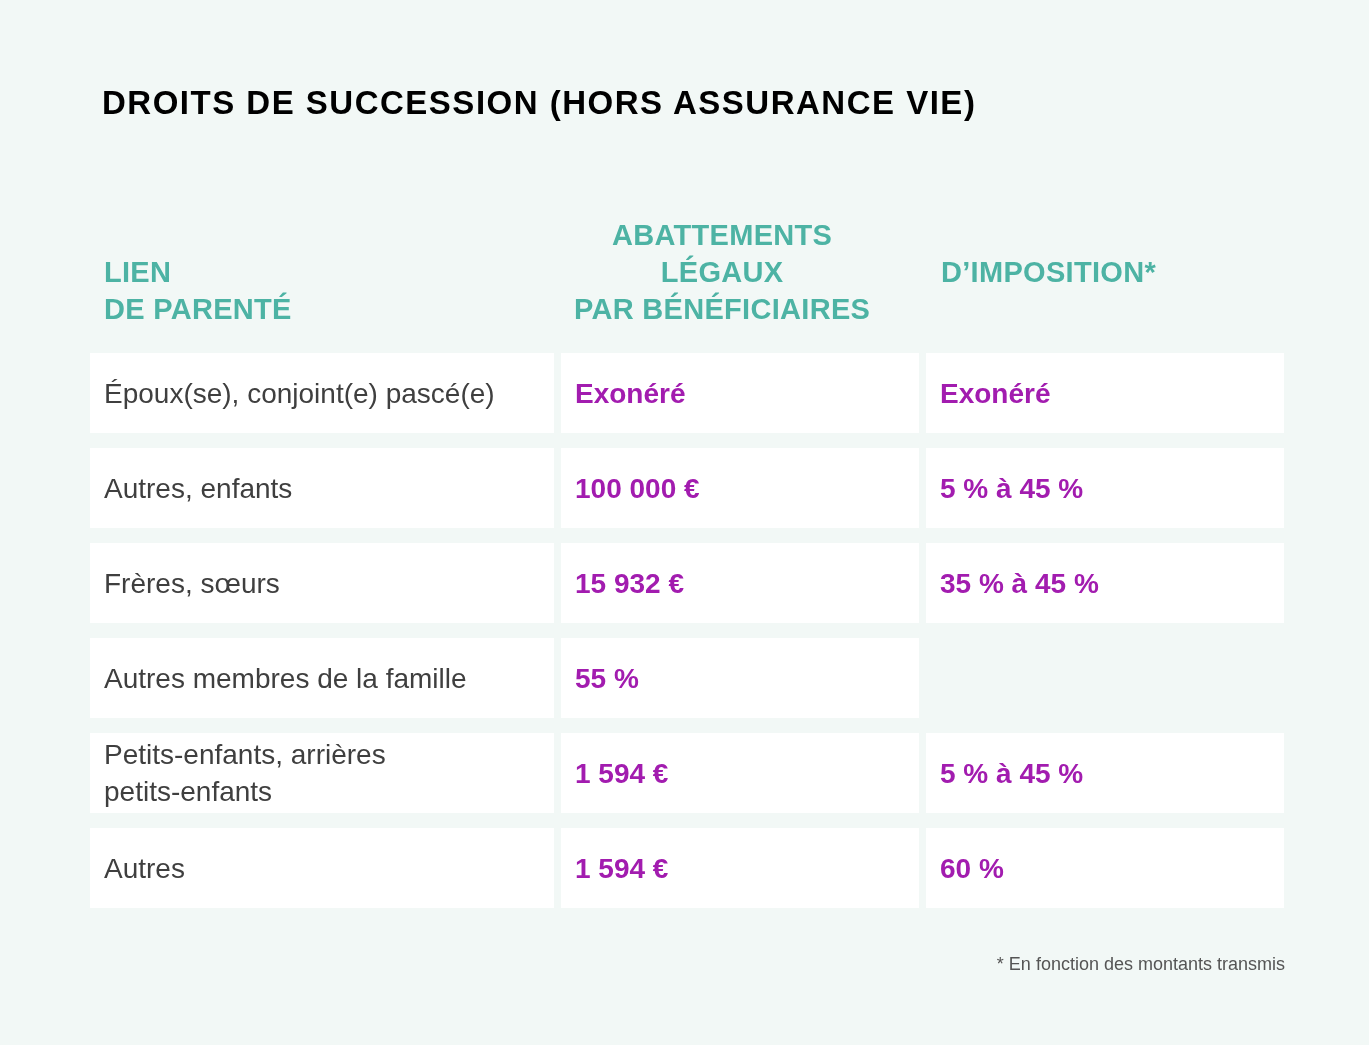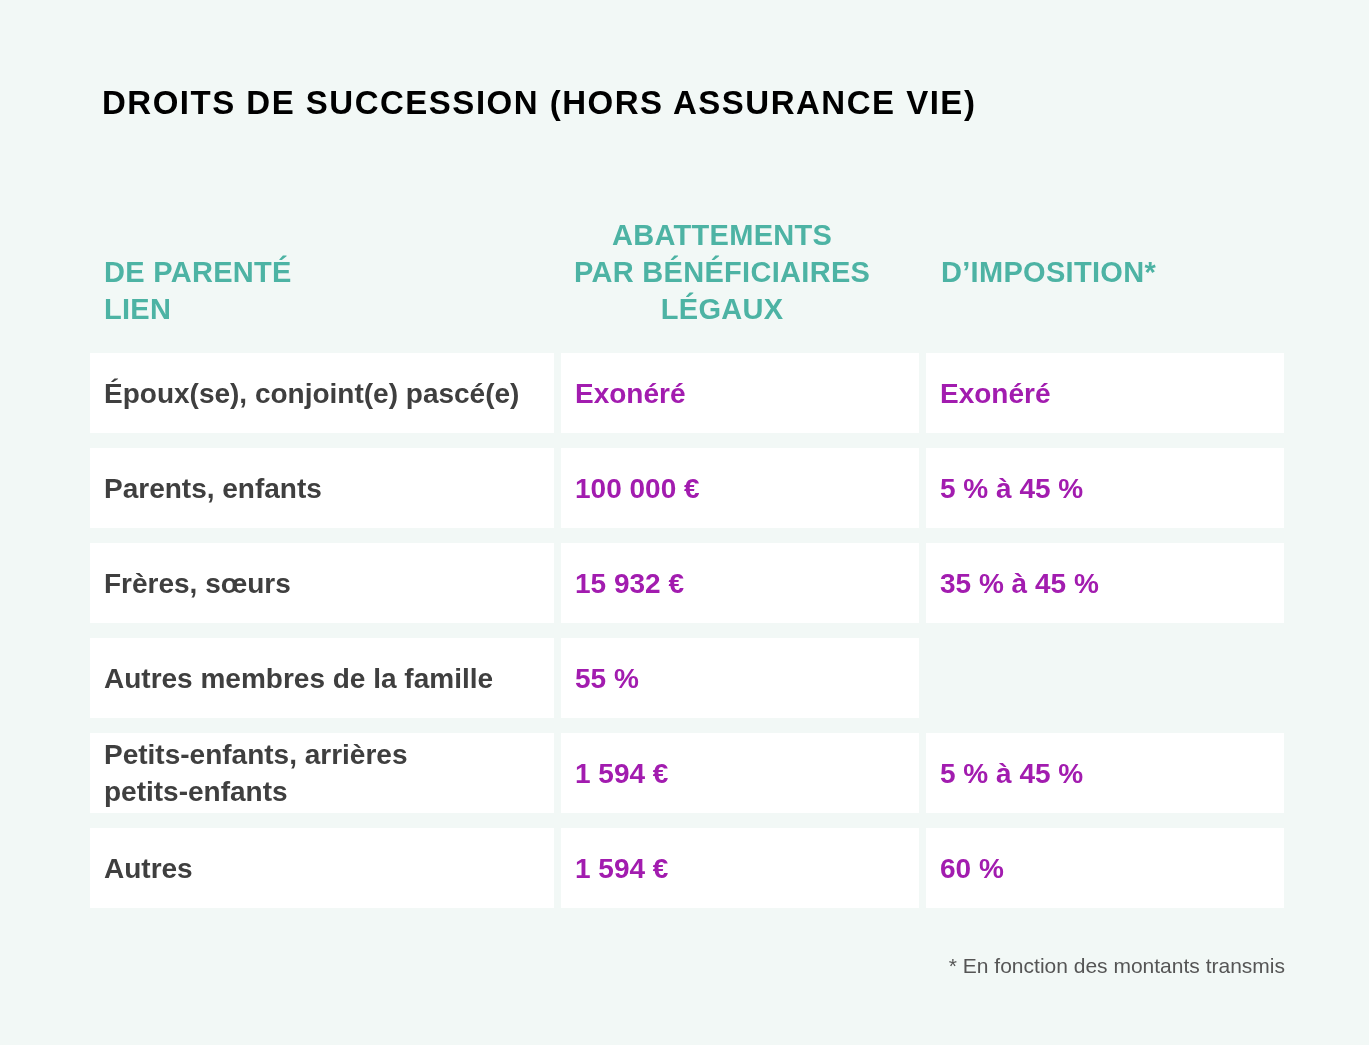--- a/index.html
+++ b/index.html
@@ -55,72 +55,72 @@
     .cell {
       background: #ffffff;
       display: flex;
       align-items: center;
       padding-left: 14px;
       font-size: 28px;
       line-height: 37px;
       box-sizing: border-box;
     }
     .cell.label {
-      font-weight: 700;
+      font-weight: 400;
       color: #3f3f3f;
     }
     .cell.value {
       font-weight: 700;
       color: #a21caf;
       padding-left: 14px;
     }
     .cell.label .txt { display: block; }
 
     .footnote {
       position: absolute;
       right: 84px;
       top: 954px;
-      font-size: 21px;
+      font-size: 18px;
       color: #555555;
       white-space: nowrap;
     }
   </style>
 </head>
 <body>
 
 <h1 class="page-title">DROITS DE SUCCESSION (HORS ASSURANCE VIE)</h1>
 
 <div class="header-cell hdr-lien">
+  <span>LIEN</span>
   <span>DE PARENTÉ</span>
-  <span>LIEN</span>
 </div>
 <div class="header-cell hdr-abatt">
   <span>ABATTEMENTS</span>
+  <span>LÉGAUX</span>
   <span>PAR BÉNÉFICIAIRES</span>
-  <span>LÉGAUX</span>
 </div>
 <div class="header-cell hdr-bareme">
   <span>D’IMPOSITION*</span>
 </div>
 
 <div class="table-body">
   <div class="row">
     <div class="cell label">
         <span class="txt">Époux(se), conjoint(e) pascé(e)</span>
       </div>
     <div class="cell value">
         <span>Exonéré</span>
       </div>
     <div class="cell value">
         <span>Exonéré</span>
       </div>
   </div>
   <div class="row">
     <div class="cell label">
-        <span class="txt">Parents, enfants</span>
+        <span class="txt">Autres, enfants</span>
       </div>
     <div class="cell value">
         <span>100 000 €</span>
       </div>
     <div class="cell value">
         <span>5 % à 45 %</span>
       </div>
   </div>
   <div class="row">
     <div class="cell label">

